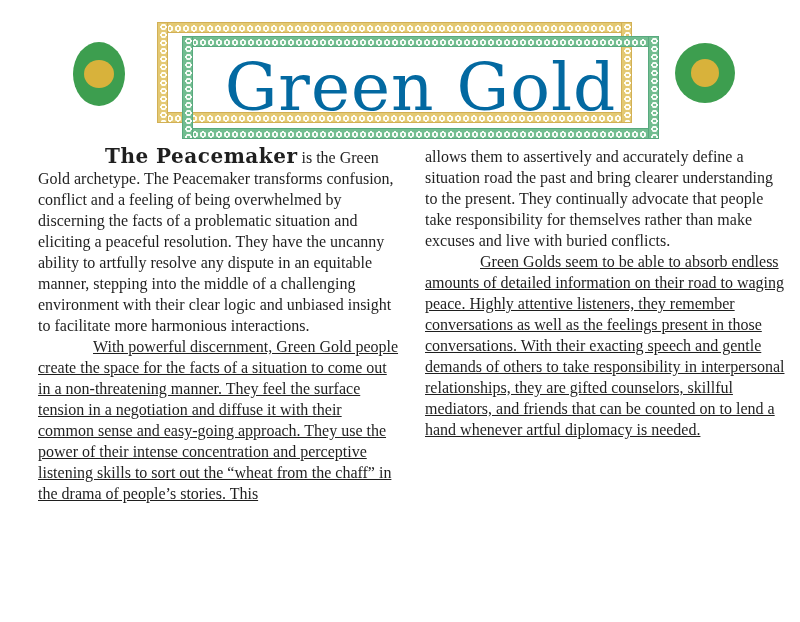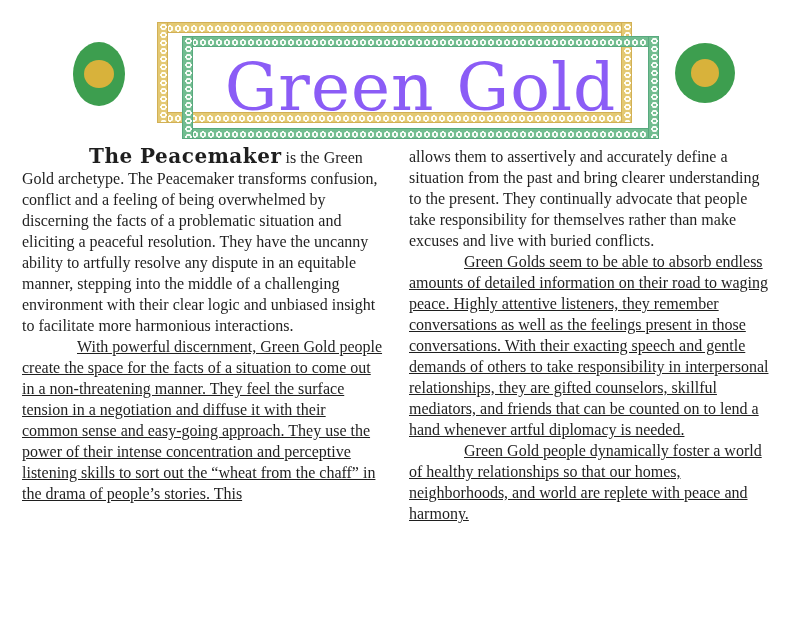--- a/index.html
+++ b/index.html
@@ -40,37 +40,37 @@
   }
   .green .strip.v{
     background-image:radial-gradient(circle at 50% 50%, var(--green-frame,#72bd90) 1.3px, #f4fbf5 1.4px 3.1px, var(--green-frame,#72bd90) 3.3px);
     background-size:11px 8px;
   }
 
   .page-title{
     position:absolute;left:193px;top:39px;width:455px;height:97px;
     display:flex;align-items:center;justify-content:center;
     font-family:"DejaVu Serif", serif;
-    font-size:66px;line-height:1;color:#8b5cf6;
+    font-size:66px;line-height:1;color:#0369a1;
     letter-spacing:1px;white-space:nowrap;
   }
 
   .medallion{position:absolute;border-radius:50%;background:var(--medallion-green,#3d9e4f);}
   .medallion .core{
     position:absolute;border-radius:50%;background:var(--medallion-gold,#d8b23b);
     left:50%;top:50%;transform:translate(-50%,-50%);
   }
   .medallion.left{left:73px;top:42px;width:52px;height:64px;}
   .medallion.left .core{width:30px;height:28px;}
   .medallion.right{left:675px;top:43px;width:60px;height:60px;}
   .medallion.right .core{width:28px;height:28px;}
 
   
   .article{
-    position:absolute;left:22px;top:146px;width:748px;
+    position:absolute;left:38px;top:146px;width:748px;
     display:flex;gap:26px;
     font-size:16px;line-height:21px;
   }
   .col{width:361px;}
   .col p{margin:0;}
   .p-first{text-indent:67px;}
   .p-indent{text-indent:55px;text-decoration:underline;}
   .lead-in{
     font-family:"DejaVu Serif", serif;
     font-weight:bold;font-size:20px;letter-spacing:0.5px;
@@ -105,17 +105,16 @@
   </div>
 
 </div>
 
 <div class="article">
   <div class="col">
     <p class="p-first"><span class="lead-in">The Peacemaker</span><span> is the Green Gold archetype.  The Peacemaker transforms confusion, conflict and a feeling of being overwhelmed by discerning the facts of a problematic situation and eliciting a peaceful resolution.  They have the uncanny ability to artfully resolve any dispute in an equitable manner, stepping into the middle of a challenging environment with their clear logic and unbiased insight to facilitate more harmonious interactions.</span></p>
     <p class="p-indent">With powerful discernment, Green Gold people create the space for the facts of a situation to come out  in a non-threatening manner.  They feel the surface tension in a negotiation and diffuse it with their common sense and easy-going approach. They use the power of their intense concentration and perceptive listening skills to sort out the “wheat from the chaff” in the drama of people’s stories.  This</p>
   </div>
   <div class="col">
-    <p>allows them to assertively and accurately define a situation from the past and bring clearer understanding to the present.   They continually advocate that people take responsibility for themselves rather than make excuses and live with buried conflicts.</p>
+    <p>allows them to assertively and accurately define a situation road the past and bring clearer understanding to the present.   They continually advocate that people take responsibility for themselves rather than make excuses and live with buried conflicts.</p>
     <p class="p-indent">Green Golds seem to be able to absorb endless amounts of detailed information on their road to waging peace. Highly attentive listeners, they remember conversations as well as the feelings present in those conversations.  With their exacting speech and gentle demands of others to take responsibility in interpersonal relationships, they are gifted counselors, skillful mediators, and friends that can be counted on to lend a hand whenever artful diplomacy is needed.</p>
-    <p class="p-indent">Green Gold people dynamically foster a world of healthy relationships so that our homes, neighborhoods, and world are replete with peace and harmony.</p>
   </div>
 </div>
 
 </body></html>

